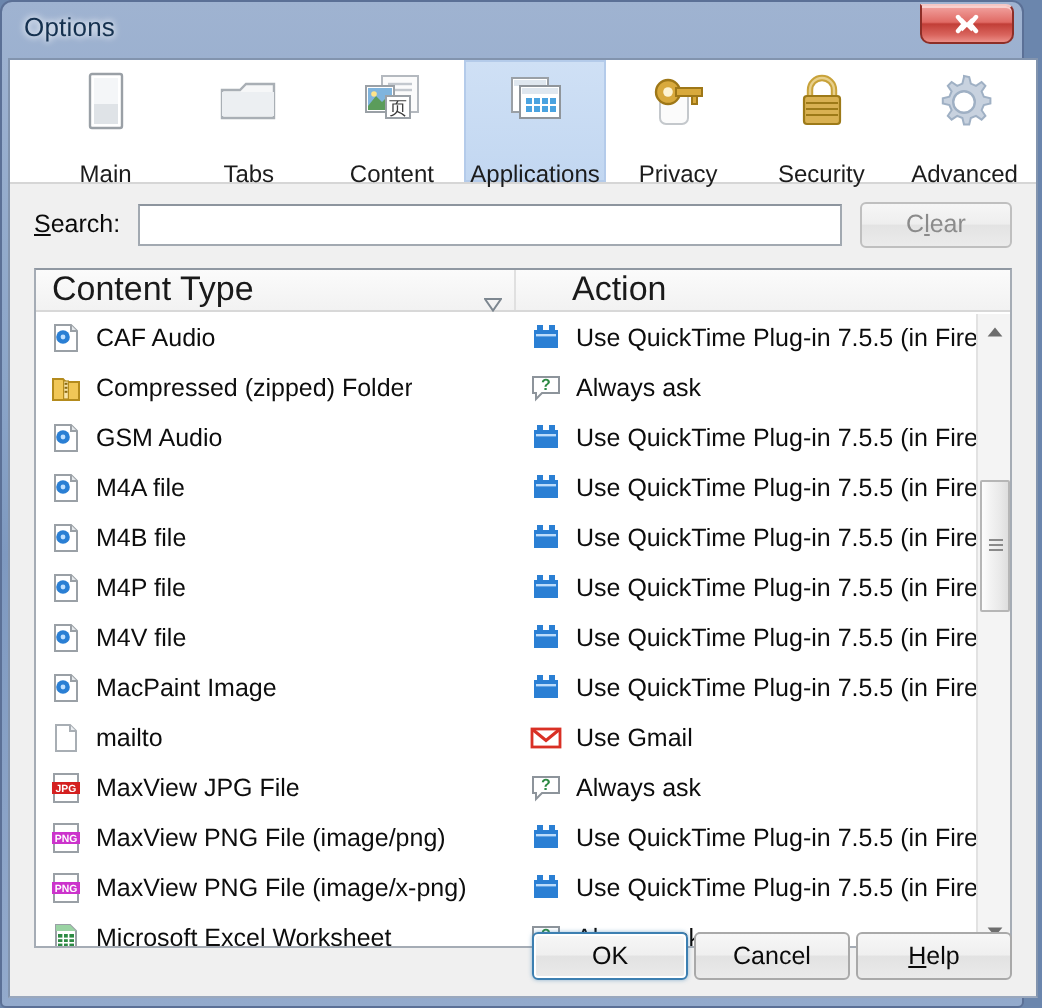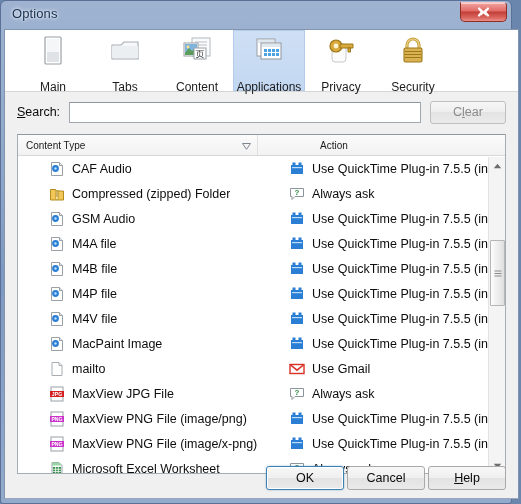--- a/index.html
+++ b/index.html
@@ -139,23 +139,22 @@
     background: #ffffff;
     border: 1px solid #a5acb5;
     border-top-color: #9098a2;
     overflow: hidden;
   }
   #list-header {
     display: flex;
     height: 21px;
     background: linear-gradient(to bottom, #fbfbfb 0%, #f2f2f2 100%);
     border-bottom: 1px solid #d8d8d8;
-    font-size: 10px;
+    font-size: 17px;
     color: #1a1a1a;
-    gap: 34px;
   }
   #col-type {
     width: 240px;
     display: flex; align-items: center;
     padding-left: 8px;
     border-right: 1px solid #e0e0e0;
     position: relative;
     cursor: pointer;
   }
   #sort-indicator {
@@ -166,21 +165,20 @@
     flex: 1;
     display: flex; align-items: center;
     padding-left: 8px;
     cursor: pointer;
     margin-left: 20px;
   }
   #rows {
     position: relative;
     height: 317px;
     overflow: hidden;
-    padding-left: 24px;
   }
   .row {
     display: flex;
     height: 25px;
     align-items: center;
     font-size: 12.5px;
     color: #0d0d0d;
     cursor: default;
   }
   .cell-type {
@@ -355,20 +353,31 @@
             <g stroke="#9d7a18" stroke-width="1">
               <line x1="7" y1="15.5" x2="23" y2="15.5"></line>
               <line x1="7" y1="18.5" x2="23" y2="18.5"></line>
               <line x1="7" y1="21.5" x2="23" y2="21.5"></line>
             </g>
           </svg>
         </span>
         <span class="lbl">Security</span>
       </div>
 
+      <div class="tool">
+        <span class="glyph">
+          <svg width="30" height="30" viewBox="0 0 30 30">
+            <g fill="#c8d2df" stroke="#9fb0c4" stroke-width="1">
+              <path d="M15 2 l2.6 .5 .8 3.3 2.6 1.1 2.8-1.9 1.9 1.9 -1.9 2.8 1.1 2.6 3.3 .8 0 2.6 -3.3 .8 -1.1 2.6 1.9 2.8 -1.9 1.9 -2.8-1.9 -2.6 1.1 -.8 3.3 -2.6 0 -.8-3.3 -2.6-1.1 -2.8 1.9 -1.9-1.9 1.9-2.8 -1.1-2.6 -3.3-.8 0-2.6 3.3-.8 1.1-2.6 -1.9-2.8 1.9-1.9 2.8 1.9 2.6-1.1 .8-3.3 z"></path>
+            </g>
+            <circle cx="15" cy="15" r="5.4" fill="#ffffff" stroke="#9fb0c4" stroke-width="1.2"></circle>
+          </svg>
+        </span>
+        <span class="lbl">Advanced</span>
+      </div>
     </div>
 
     <div id="search-row">
       <span id="search-label"><u>S</u><span>earch:</span></span>
       <input id="search-input" type="text" value="" placeholder="" style="">
       <button id="clear-button"><span>C</span><u>l</u><span>ear</span></button>
     </div>
 
     <div id="list-wrap">
 

